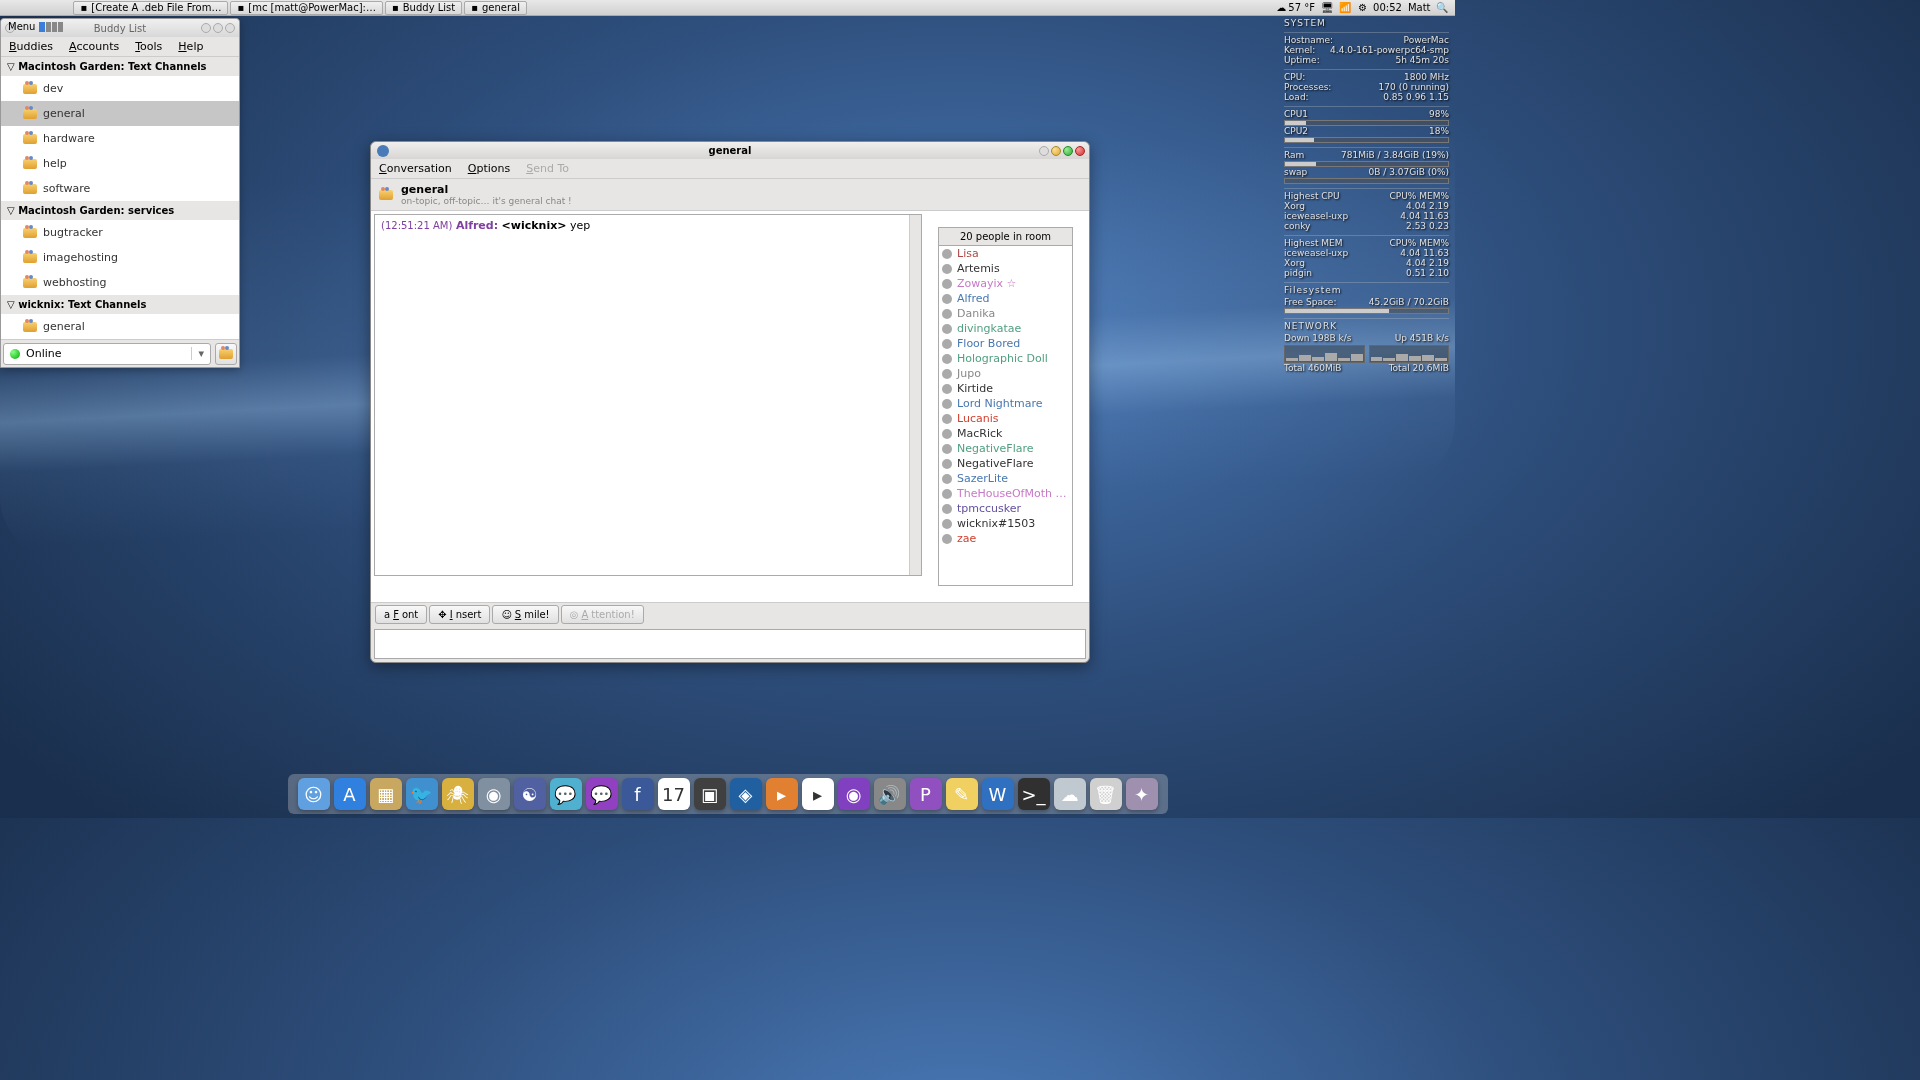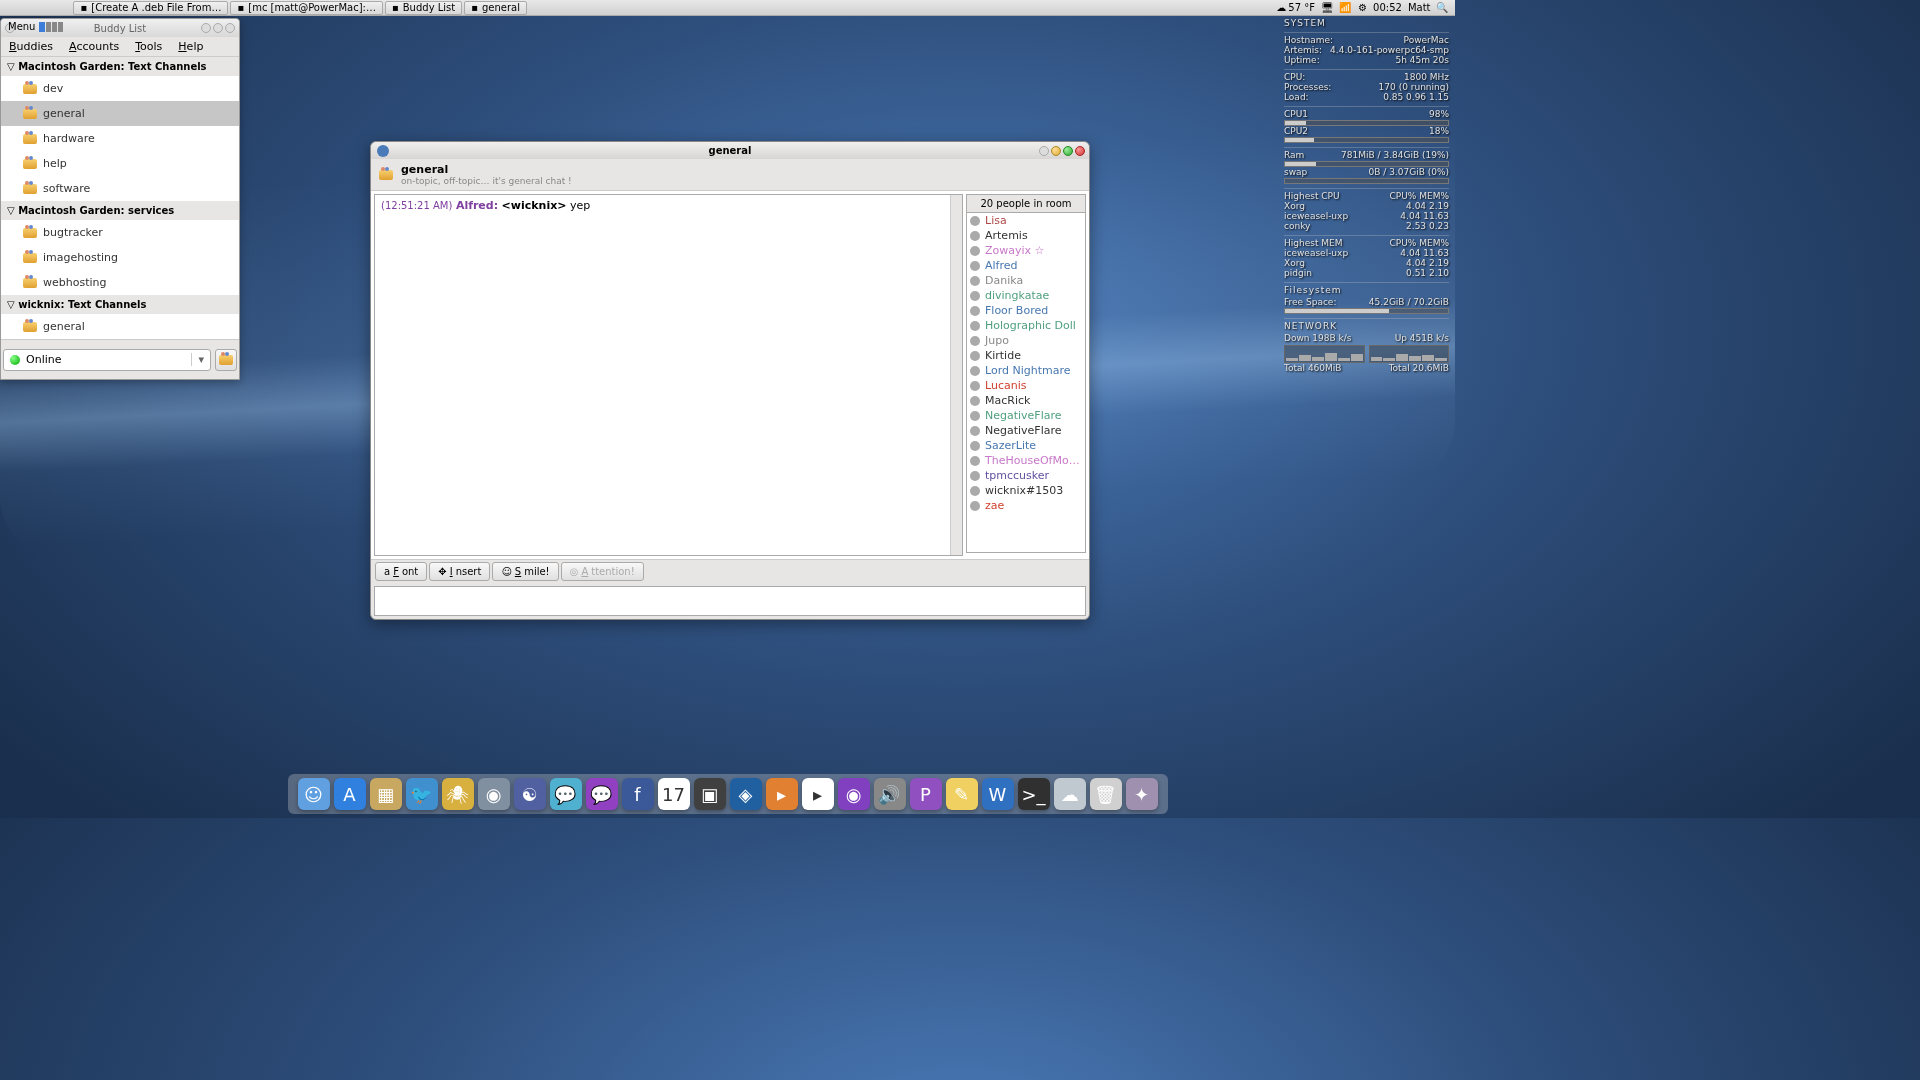--- a/index.html
+++ b/index.html
@@ -28,38 +28,38 @@
 .dot { width:10px; height:10px; border-radius:50%; background:#ddd; border:1px solid #aaa; }
 .menubar { height:20px; background:#e8e6e4; border-bottom:1px solid #ccc; display:flex; align-items:center; font-size:11px; }
 .menubar span { padding:0 8px; }
 .menubar span u { text-decoration:underline; }
 .buddy-list { background:#fff; }
 .group-header { background:#e8e6e4; font-weight:bold; padding:4px 6px; font-size:10px; display:flex; align-items:center; gap:4px; }
 .chan { padding:6px 8px 6px 22px; display:flex; align-items:center; gap:6px; font-size:11px; color:#333; }
 .chan.selected { background:#c6c6c6; }
 .chan-icon { width:14px; height:10px; background:linear-gradient(#f8d070,#e0a030); border-radius:2px; position:relative; }
 .chan-icon::after { content:""; position:absolute; top:-3px; left:2px; width:4px; height:4px; background:#d86; border-radius:50%; box-shadow:4px 0 0 #68c; }
-.status-bar { height:40px; background:#e8e6e4; border-top:1px solid #ccc; display:flex; align-items:center; padding:2px; gap:4px; }
+.status-bar { height:28px; background:#e8e6e4; border-top:1px solid #ccc; display:flex; align-items:center; padding:2px; gap:4px; }
 .status-combo { flex:1; height:22px; background:#fff; border:1px solid #aaa; border-radius:3px; display:flex; align-items:center; padding:0 6px; gap:6px; }
 .status-dot { width:10px; height:10px; background:radial-gradient(circle at 30% 30%, #8f8, #0a0); border-radius:50%; }
 .combo-arrow { margin-left:auto; border-left:1px solid #ccc; padding-left:6px; color:#666; }
 .status-side-btn { width:22px; height:22px; background:linear-gradient(#f8f8f8,#e0e0e0); border:1px solid #aaa; border-radius:3px; display:flex; align-items:center; justify-content:center; }
 
 
 .chat-window { position:absolute; top:141px; left:370px; width:720px; background:#e8e6e4; border:1px solid #888; border-radius:6px; box-shadow:0 4px 16px rgba(0,0,0,0.4); z-index:60; }
 .chat-title { height:17px; background:linear-gradient(#f0efed,#d8d6d4); border-radius:6px 6px 0 0; display:flex; align-items:center; justify-content:center; font-size:10px; font-weight:bold; position:relative; }
 .chat-title .dot.close { background:radial-gradient(circle at 30% 30%,#f99,#c33); border-color:#a22; }
 .chat-title .dot.min { background:radial-gradient(circle at 30% 30%,#fd9,#da3); border-color:#a82; }
 .chat-title .dot.max { background:radial-gradient(circle at 30% 30%,#9e9,#3a3); border-color:#282; }
 .chat-title .icon-left { position:absolute; left:6px; width:12px; height:12px; background:#4a7ab8; border-radius:50%; }
 .chat-info { padding:4px 8px; display:flex; align-items:center; gap:8px; border-bottom:1px solid #ccc; }
 .chat-body { display:flex; background:#fff; }
 .chat-log { flex:1; height:362px; border:1px solid #aaa; margin:3px 0 3px 3px; padding:4px 6px; font-size:11px; overflow-y:auto; position:relative; }
 .chat-log .scrollbar { position:absolute; right:0; top:0; bottom:0; width:12px; background:#e8e6e4; border-left:1px solid #ccc; }
-.user-panel { width:120px; margin:3px; }
+.user-panel { width:135px; margin:16px; }
 .user-count { background:#e8e6e4; text-align:center; font-size:10px; padding:3px; border:1px solid #aaa; border-bottom:none; }
 .user-list { border:1px solid #aaa; height:341px; overflow:hidden; background:#fff; }
 .user-list div { padding:1px 4px 1px 18px; font-size:11px; white-space:nowrap; overflow:hidden; text-overflow:ellipsis; position:relative; }
 .user-list div::before { content:""; position:absolute; left:3px; top:3px; width:10px; height:10px; background:#aaa; border-radius:50%; }
 .toolbar { display:flex; gap:0; border-top:1px solid #ccc; background:#e8e6e4; padding:2px 4px; }
 .tb-btn { padding:3px 8px; background:linear-gradient(#f8f8f8,#e0e0e0); border:1px solid #aaa; border-radius:3px; margin-right:2px; font-size:10px; display:flex; align-items:center; gap:3px; }
 .tb-btn.disabled { color:#aaa; }
 .input-area { height:30px; background:#fff; border:1px solid #aaa; margin:3px; }
 
 
@@ -196,20 +196,25 @@
   <div class="chat-title">
     <span class="icon-left"></span>
     <span>general</span>
     <div class="dots-right" style="position:absolute;right:4px;display:flex;gap:2px;">
       <span class="dot"></span>
       <span class="dot min"></span>
       <span class="dot max"></span>
       <span class="dot close"></span>
     </div>
   </div>
+  <div class="menubar" id="chat-menus">
+      <span><u>C</u>onversation</span>
+      <span><u>O</u>ptions</span>
+      <span style="color: rgb(170, 170, 170);"><u>S</u>end To</span>
+    </div>
   <div class="chat-info">
     <span class="chan-icon"></span>
     <div>
       <div style="font-weight:bold;font-size:11px;">general</div>
       <div style="font-size:9px;color:#888;">on-topic, off-topic… it's general chat !</div>
     </div>
   </div>
   <div class="chat-body">
     <div class="chat-log" id="chat-log">
         <div style="margin-bottom: 4px;"><span class="msg-time" style="color:#8040a0">(12:51:21 AM)</span> <span style="color:#8040a0;font-weight:bold;">Alfred:</span> <b>&lt;wicknix&gt;</b> yep</div>
@@ -251,21 +256,21 @@
 </div>
 
 <div class="conky">
   <div class="hdr">SYSTEM</div>
   <div class="section">
     <div class="row">
         <span>Hostname:</span>
         <span>PowerMac</span>
       </div>
     <div class="row">
-        <span>Artemis:</span>
+        <span>Kernel:</span>
         <span>4.4.0-161-powerpc64-smp</span>
       </div>
     <div class="row">
         <span>Uptime:</span>
         <span>5h 45m 20s</span>
       </div>
   </div>
   <div class="section">
     <div class="row">
         <span>CPU:</span>

